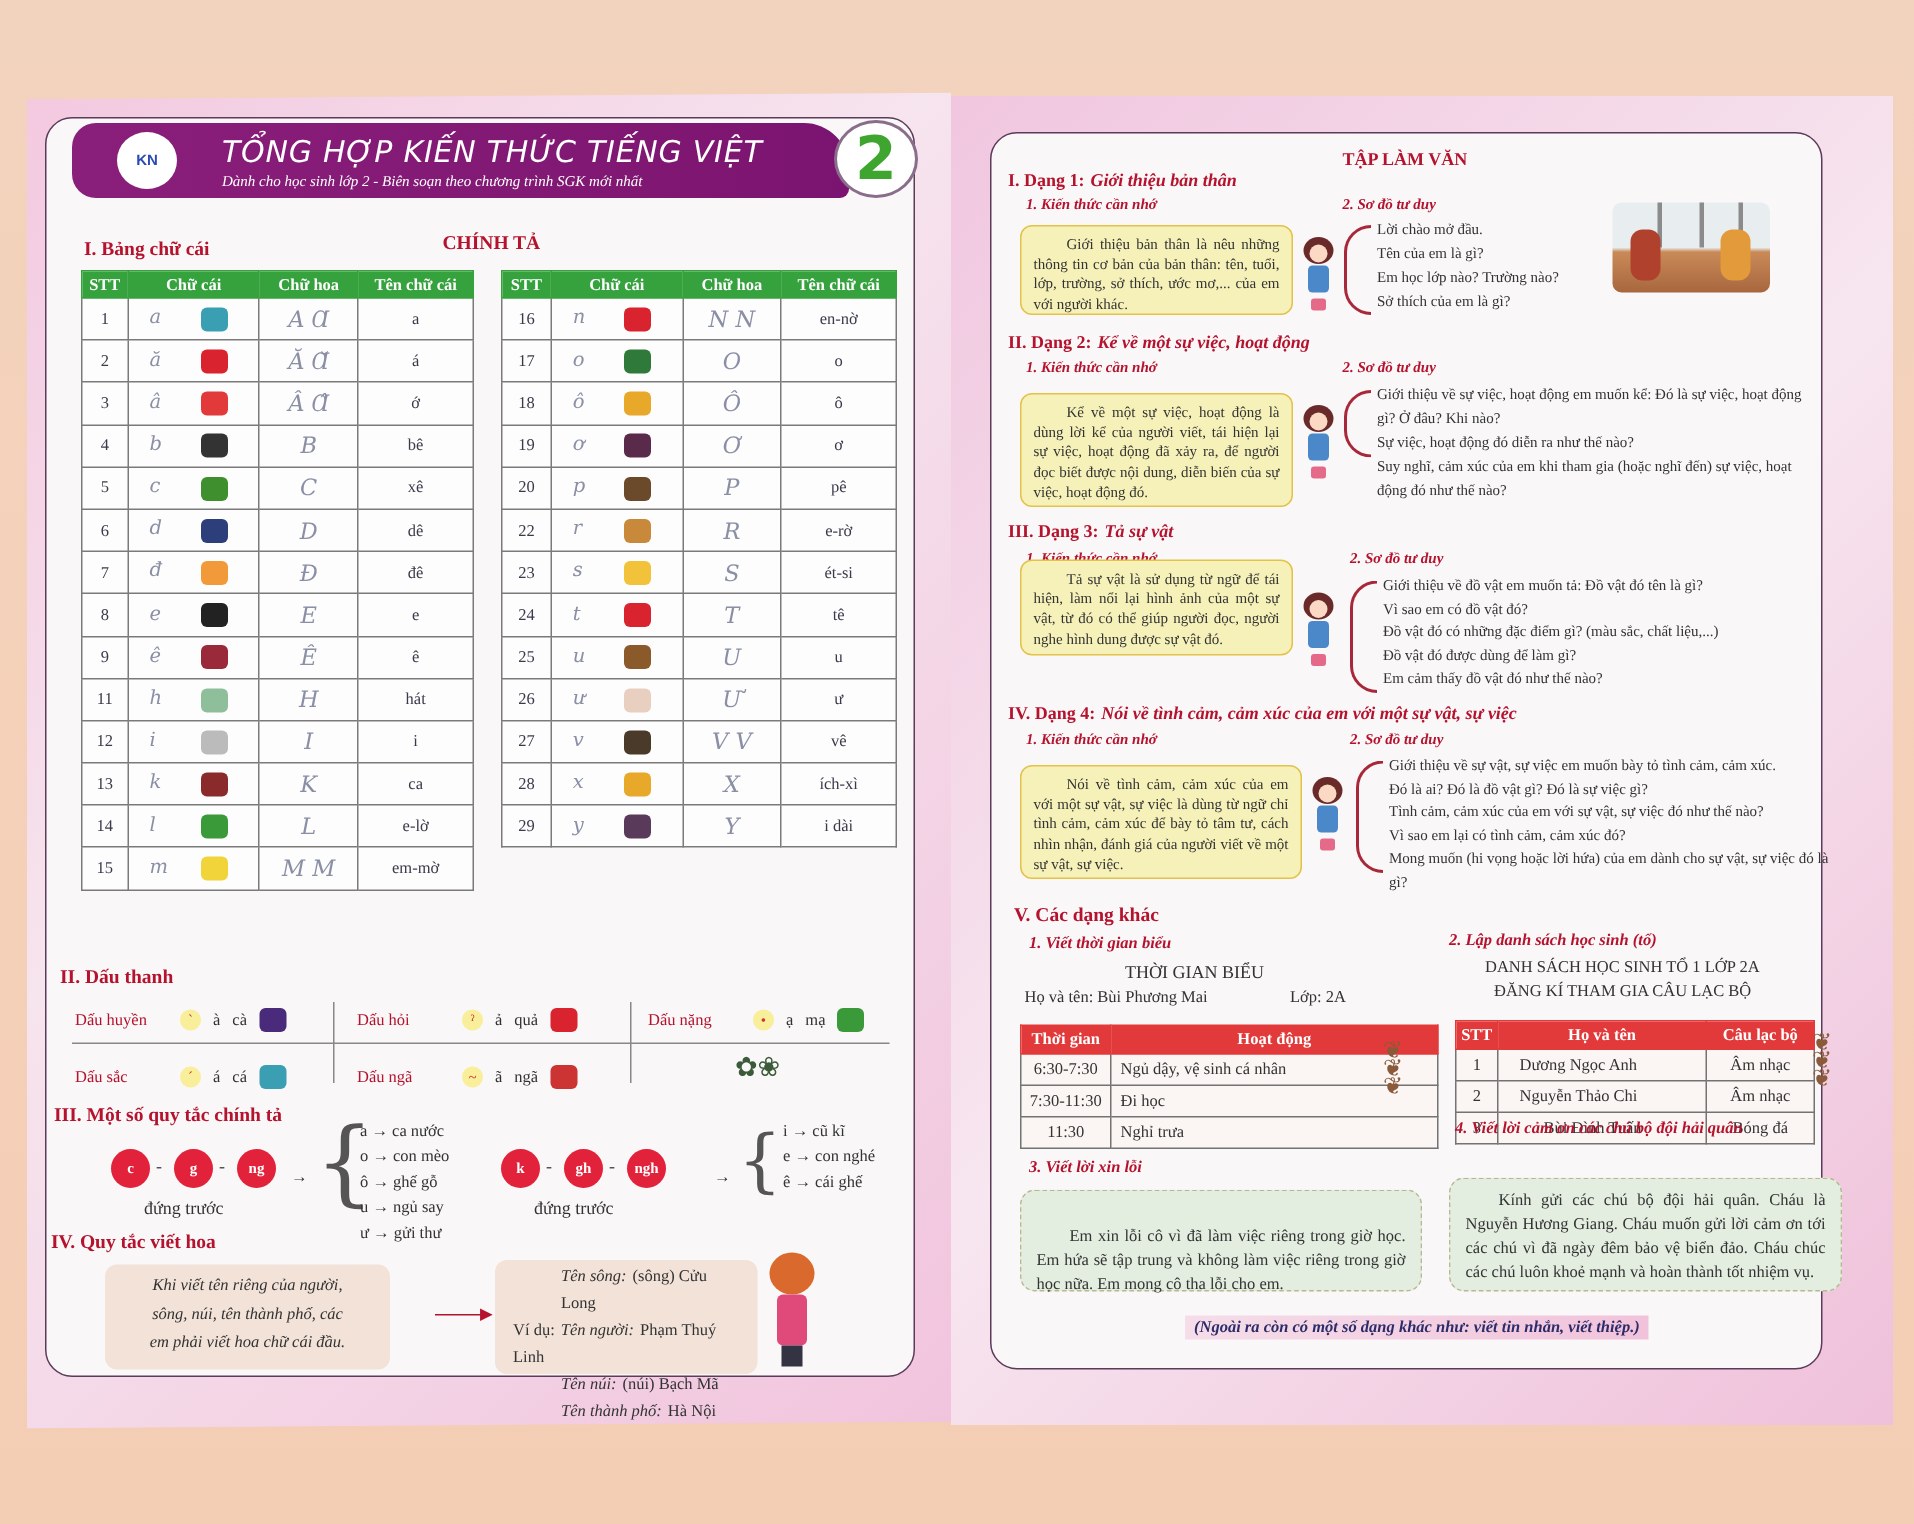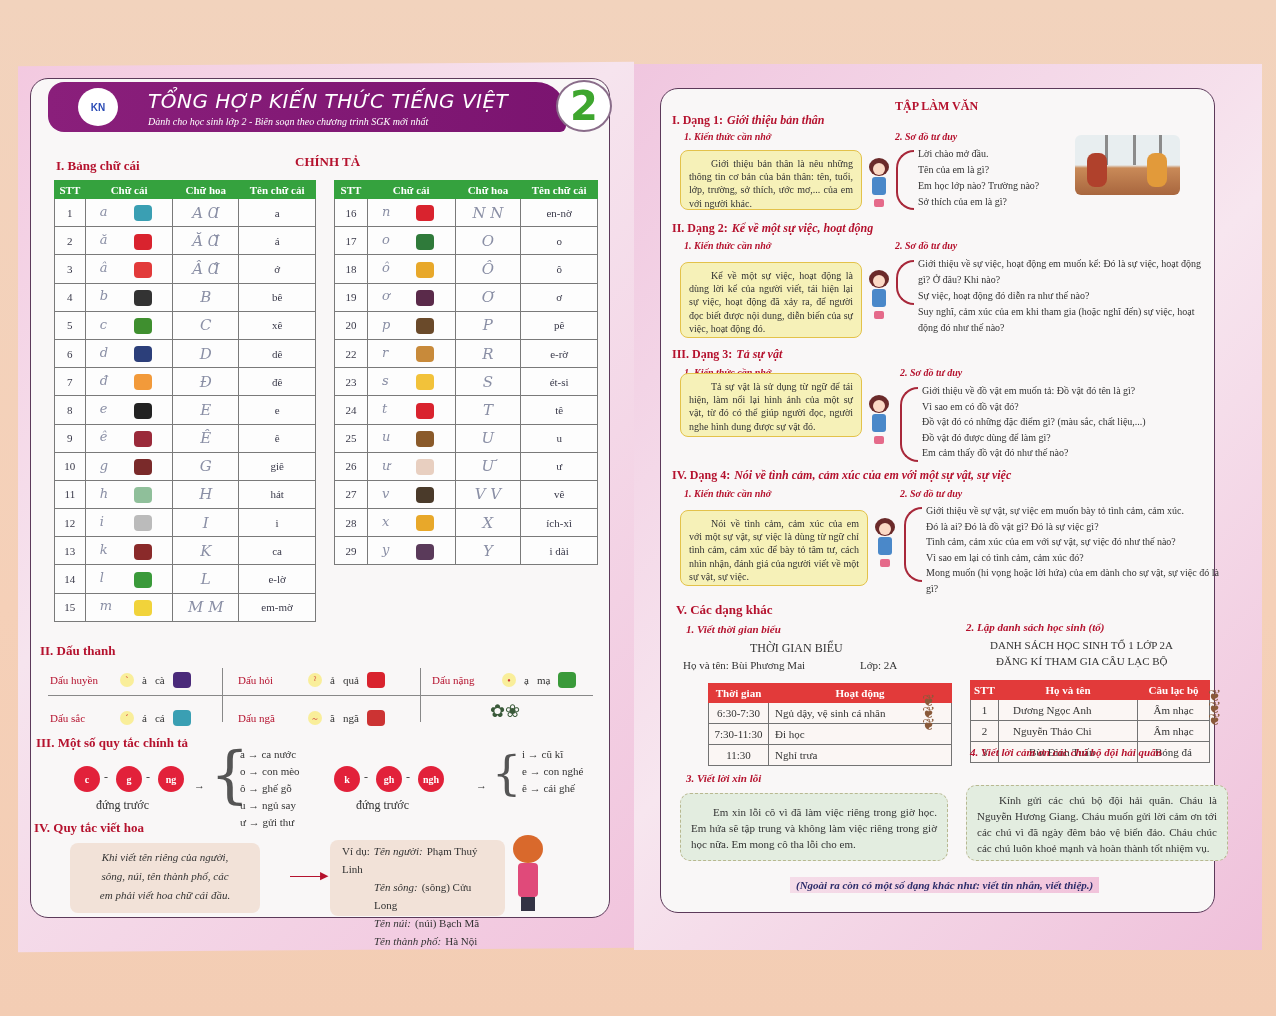--- a/index.html
+++ b/index.html
@@ -39,21 +39,21 @@
   .yellow-box .ind{text-indent:22px}
   .mind{position:absolute;font-size:10px;color:#333;line-height:15px}
   .girl{position:absolute;width:22px;height:52px}
   .girl .hd{width:20px;height:18px;border-radius:50%;background:#6b2a2a;margin:0 auto;position:relative}
   .girl .fc{position:absolute;left:4px;top:5px;width:12px;height:12px;border-radius:50%;background:#fbd9c5}
   .girl .bd{width:14px;height:18px;background:#4a88c9;margin:1px auto 0;border-radius:3px}
   .girl .lg{width:10px;height:8px;background:#e56a8a;margin:4px auto 0;border-radius:2px}
   .red-tbl{position:absolute;border-collapse:collapse;font-size:11px;color:#333;background:#fbf6f4}
   .red-tbl th{background:#e23a3a;color:#fff;font-weight:bold;height:19px;border:1px solid #e23a3a}
   .red-tbl td{border:1px solid #737373;height:21px;padding:0 6px}
-  .dotted-box{position:absolute;background:#e3ede0;border:1.5px dashed #b8b890;border-radius:10px;font-size:11px;line-height:16px;color:#333;padding:10px 10px;text-align:justify}
+  .dotted-box{position:absolute;background:#e3ede0;border:1.5px dashed #b8b890;border-radius:10px;font-size:11px;line-height:16px;color:#333;padding:22px 10px;text-align:justify}
   .dotted-box .ind{text-indent:22px}
   .footer-note{position:absolute;left:790px;top:877px;font-size:11px;font-style:italic;font-weight:bold;color:#2c2c6a;background:linear-gradient(90deg,rgba(236,160,200,.3),rgba(236,160,200,.6));padding:2px 6px}
   .illus{position:absolute;left:1075px;top:135px;width:105px;height:60px;border-radius:6px;background:linear-gradient(180deg,#e8eef0 0%,#e8eef0 50%,#c98a58 55%,#a8663e 100%)}
   .illus .kid1{position:absolute;left:12px;top:18px;width:20px;height:34px;border-radius:8px;background:#b0412c}
   .illus .kid2{position:absolute;left:72px;top:18px;width:20px;height:34px;border-radius:8px;background:#e29a3a}
   .illus .pole{position:absolute;top:0;width:3px;height:30px;background:#8b8b8b}
   .leaf{position:absolute;width:10px;color:#8a5a3a;font-size:16px;line-height:12px}
   .kid-side{position:absolute;left:510px;top:835px;width:36px;height:80px}
   .kid-side .h{width:30px;height:28px;border-radius:50%;background:#d9692c;margin:0 auto}
   .kid-side .b{width:20px;height:34px;background:#e04a7a;margin:0 auto;border-radius:4px}
@@ -135,26 +135,20 @@
         <td>8</td>
         <td style="text-align:left;padding-left:14px"><span class="letter" style="display:inline-block;width:34px;font-family:&quot;DejaVu Serif&quot;,serif;font-style:italic;color:#8a8fa5;font-size:13px">e</span><span class="pic" style="background:#222222"></span></td>
         <td class="upper">E</td>
         <td>e</td>
       </tr>
       <tr>
         <td>9</td>
         <td style="text-align:left;padding-left:14px"><span class="letter" style="display:inline-block;width:34px;font-family:&quot;DejaVu Serif&quot;,serif;font-style:italic;color:#8a8fa5;font-size:13px">ê</span><span class="pic" style="background:#9a2a3a"></span></td>
         <td class="upper">Ê</td>
         <td>ê</td>
-      </tr>
-      <tr>
-        <td>10</td>
-        <td style="text-align:left;padding-left:14px"><span class="letter" style="display:inline-block;width:34px;font-family:&quot;DejaVu Serif&quot;,serif;font-style:italic;color:#8a8fa5;font-size:13px">g</span><span class="pic" style="background:#7a2a2a"></span></td>
-        <td class="upper">G</td>
-        <td>giê</td>
       </tr>
       <tr>
         <td>11</td>
         <td style="text-align:left;padding-left:14px"><span class="letter" style="display:inline-block;width:34px;font-family:&quot;DejaVu Serif&quot;,serif;font-style:italic;color:#8a8fa5;font-size:13px">h</span><span class="pic" style="background:#8fbf9a"></span></td>
         <td class="upper">H</td>
         <td>hát</td>
       </tr>
       <tr>
         <td>12</td>
         <td style="text-align:left;padding-left:14px"><span class="letter" style="display:inline-block;width:34px;font-family:&quot;DejaVu Serif&quot;,serif;font-style:italic;color:#8a8fa5;font-size:13px">i</span><span class="pic" style="background:#bbbbbb"></span></td>
@@ -347,22 +341,22 @@
 <div class="h-red" style="left:34px;top:820px">IV. Quy tắc viết hoa</div>
 <div class="note-box" style="left:70px;top:843px;width:190px;height:70px;padding:5px 14px;text-align:center">
   <div>Khi viết tên riêng của người,</div>
   <div>sông, núi, tên thành phố, các</div>
   <div>em phải viết hoa chữ cái đầu.</div>
 </div>
 <div style="position:absolute;left:290px;top:876px;width:35px;height:1px;background:#b5122e"></div>
 <div style="position:absolute;left:320px;top:869px;color:#b5122e;font-size:11px">▶</div>
 <div class="note-box" style="left:330px;top:840px;width:175px;height:76px;padding:2px 12px;font-style:normal;line-height:18px">
   <div id="cap-examples">
+      <div style="padding-left:32px"><i style="margin-right:4px">Tên sông:</i><span>(sông) Cửu Long</span></div>
       <div style="padding-left:0px"><span style="margin-right:4px">Ví dụ:</span><i style="margin-right:4px">Tên người:</i><span>Phạm Thuý Linh</span></div>
-      <div style="padding-left:32px"><i style="margin-right:4px">Tên sông:</i><span>(sông) Cửu Long</span></div>
       <div style="padding-left:32px"><i style="margin-right:4px">Tên núi:</i><span>(núi) Bạch Mã</span></div>
       <div style="padding-left:32px"><i style="margin-right:4px">Tên thành phố:</i><span>Hà Nội</span></div>
     </div>
 </div>
 <div class="kid-side">
     <div class="h"></div>
     <div class="b"></div>
     <div class="l"></div>
   </div>
 
@@ -457,21 +451,21 @@
     <div class="pole" style="left:84px"></div>
   <div class="kid1"></div>
     <div class="kid2"></div>
 </div>
 
 <div class="h-red" style="left:676px;top:602px">V. Các dạng khác</div>
 <div class="h-sub" style="left:686px;top:623px">1. Viết thời gian biểu</div>
 <div class="small" style="left:750px;top:641px;font-size:12px">THỜI GIAN BIỂU</div>
 <div class="small" style="left:683px;top:659px">Họ và tên: Bùi Phương Mai</div>
 <div class="small" style="left:860px;top:659px">Lớp: 2A</div>
-<table class="red-tbl" style="left:708px;top:683px;width:244px">
+<table class="red-tbl" style="left:680px;top:683px;width:279px">
   <thead>
       <tr id="sched-head">
         <th style="width:60px">Thời gian</th>
         <th style="">Hoạt động</th>
       </tr>
     </thead>
   <tbody id="sched-body">
       <tr>
         <td style="text-align:center;padding:0 2px">6:30-7:30</td>
         <td style="">Ngủ dậy, vệ sinh cá nhân</td>

